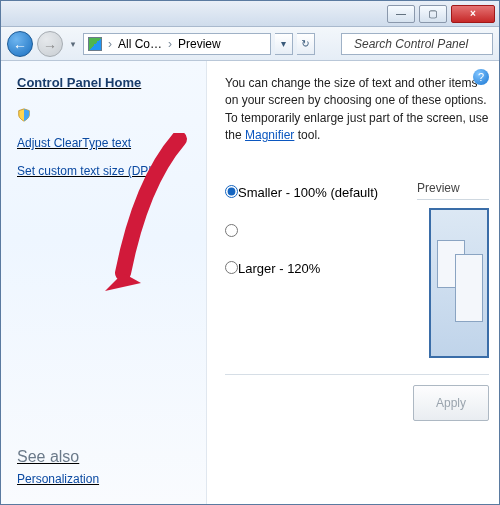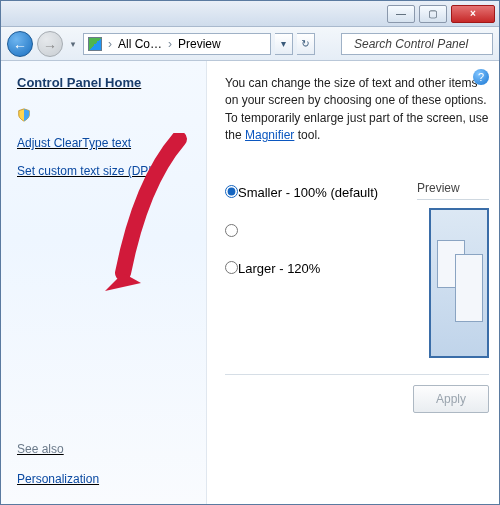--- a/index.html
+++ b/index.html
@@ -16,38 +16,38 @@
   .addr .sep { color:#7a8a9a; }
   .addrbtn { width:18px; height:22px; border:1px solid #9fb1c6; border-left:none; background:linear-gradient(#fff,#e7eef6); display:flex; align-items:center; justify-content:center; font-size:10px; color:#3a5a7a;}
   .search { flex:1; height:22px; border:1px solid #9fb1c6; margin-left:22px; background:#fff; display:flex; align-items:center; padding:0 12px; color:#404040; font-style:italic;}
   .body { flex:1; display:flex; background:#fff; position:relative;}
   .sidebar { width:206px; background: linear-gradient(180deg,#f4f9ff 0%,#eef6ff 40%,#f9fbfe 100%); padding:14px 14px 10px 16px; display:flex; flex-direction:column; border-right:1px solid #e0e7ef;text-decoration:underline;}
   .sidebar h4 { color:#1a3d6b; font-size:13px; font-weight:600; margin-bottom:12px;}
   .sidelink { color:#0b4aa2; font-size:12px; margin:6px 0 8px 0; cursor:pointer; display:flex; align-items:center; gap:6px;}
   .sidelink.selected { color:#0b4aa2; }
   .shield { width:14px; height:14px; }
   .spacer { flex:1; }
-  .seealso { color:#6b7a8a; font-size:12px; margin-bottom:10px;}
+  .seealso { color:#6b7a8a; font-size:16px; }
   .main { flex:1; padding:14px 10px 10px 18px; position:relative;}
   .help { position:absolute; top:8px; right:10px; width:16px; height:16px; border-radius:50%; background:radial-gradient(circle at 35% 30%, #7fc4ff, #1976d2); color:#fff; font-size:11px; display:flex; align-items:center; justify-content:center;}
   .heading { color:#0b3e7a; font-size:15px; font-weight:400; line-height:1.3; margin-bottom:10px;}
   .desc { font-size:12px; color:#222; line-height:1.45; margin-bottom:36px;}
   .desc a { color:#0b57c0; text-decoration:underline;}
   .options { display:flex; gap:10px;}
   .opts { flex:1; display:flex; flex-direction:column; gap:24px; padding-top:4px;}
   .opt { display:flex; align-items:flex-start; font-size:13px;}
   .opt input { accent-color:#1565c0; }
   .prevcol { width:72px; text-align:right;}
   .prevlabel { font-size:12px; color:#444; border-bottom:1px solid #cfd8e0; padding-bottom:4px; margin-bottom:8px; text-align:left;}
   .previmg { width:60px; height:150px; border:2px solid #3a6da8; background:linear-gradient(#dce8f4,#c0d4ea); position:relative; margin-left:auto;}
   .previmg::before,.previmg::after{content:'';position:absolute;background:#f4f7fb;border:1px solid #8aa4c2;}
   .previmg::before{width:26px;height:46px;left:6px;top:30px;}
   .previmg::after{width:26px;height:66px;right:4px;top:44px;}
   .hr { border:none; border-top:1px solid #d6dee6; margin:16px 0 10px 0;}
-  .apply { float:right; width:76px; height:28px; border:1px solid #adb8c3; background:linear-gradient(#fdfdfe,#e9edf1); color:#9aa4ae; font-size:12px; border-radius:2px;}
+  .apply { float:right; width:76px; height:36px; border:1px solid #adb8c3; background:linear-gradient(#fdfdfe,#e9edf1); color:#9aa4ae; font-size:12px; border-radius:2px;}
   .arrow { position:absolute; left:100px; top:72px; pointer-events:none; }
   .cpicon { width:14px; height:14px; background:linear-gradient(135deg,#4fb54f 0 50%,#2196f3 50% 100%); border:1px solid #6a7a8a;}
 </style>
 </head>
 <body>
 
 <div class="window">
 
   <div class="titlebar">
     <div class="tbtn">—</div>

